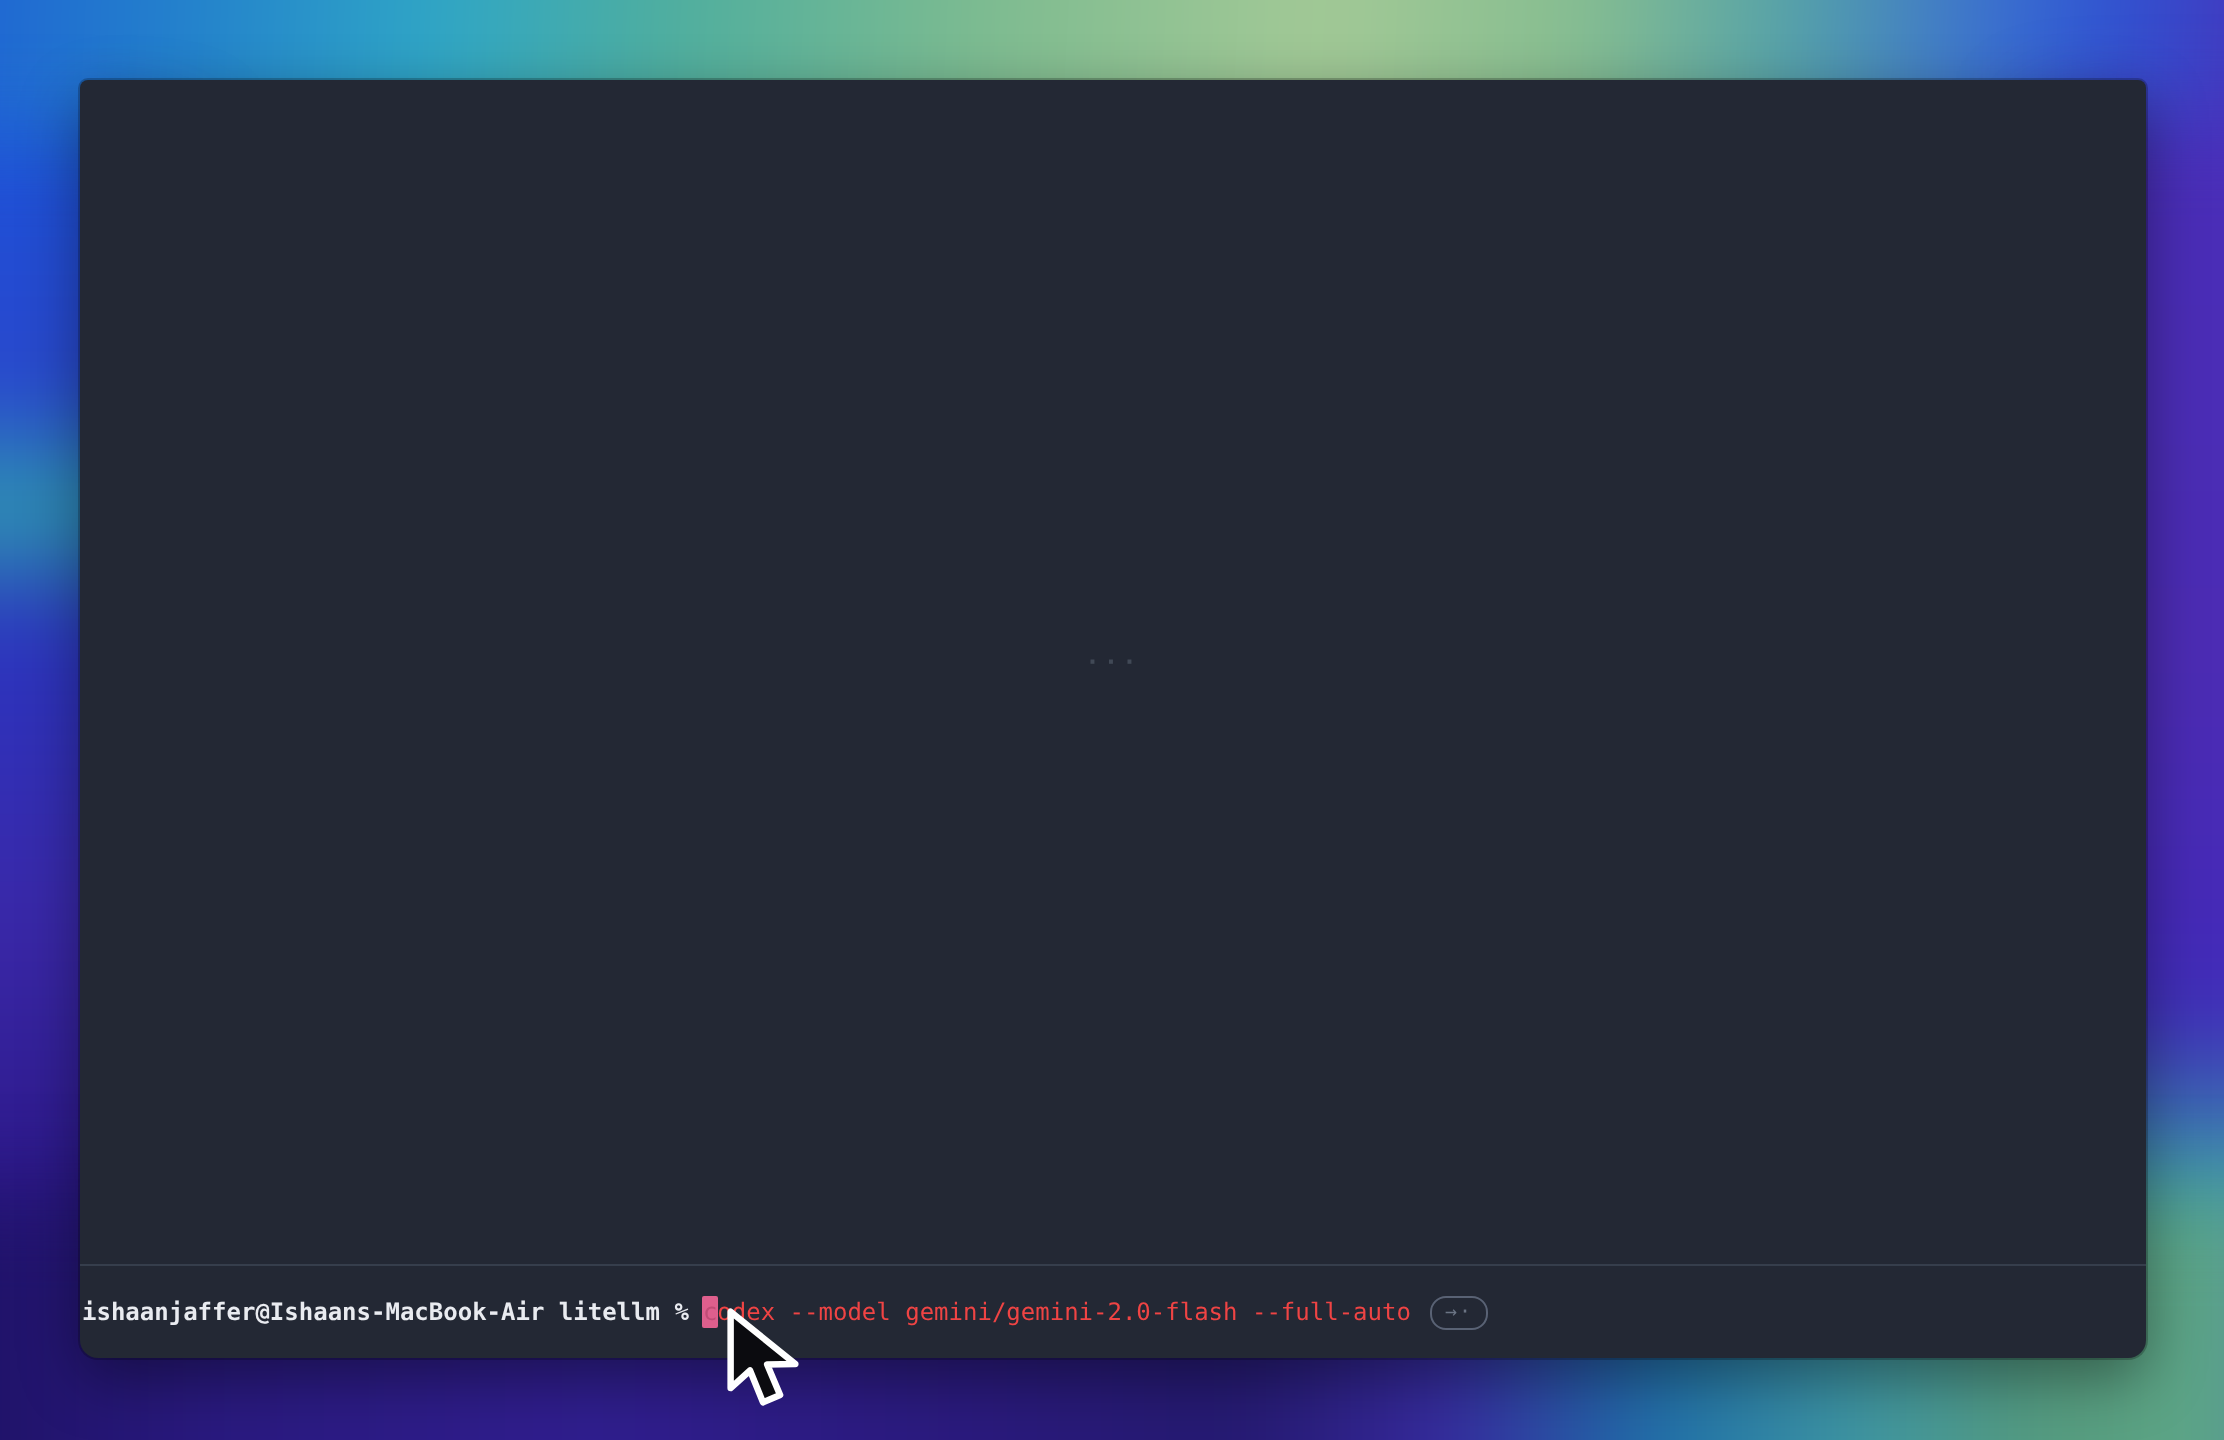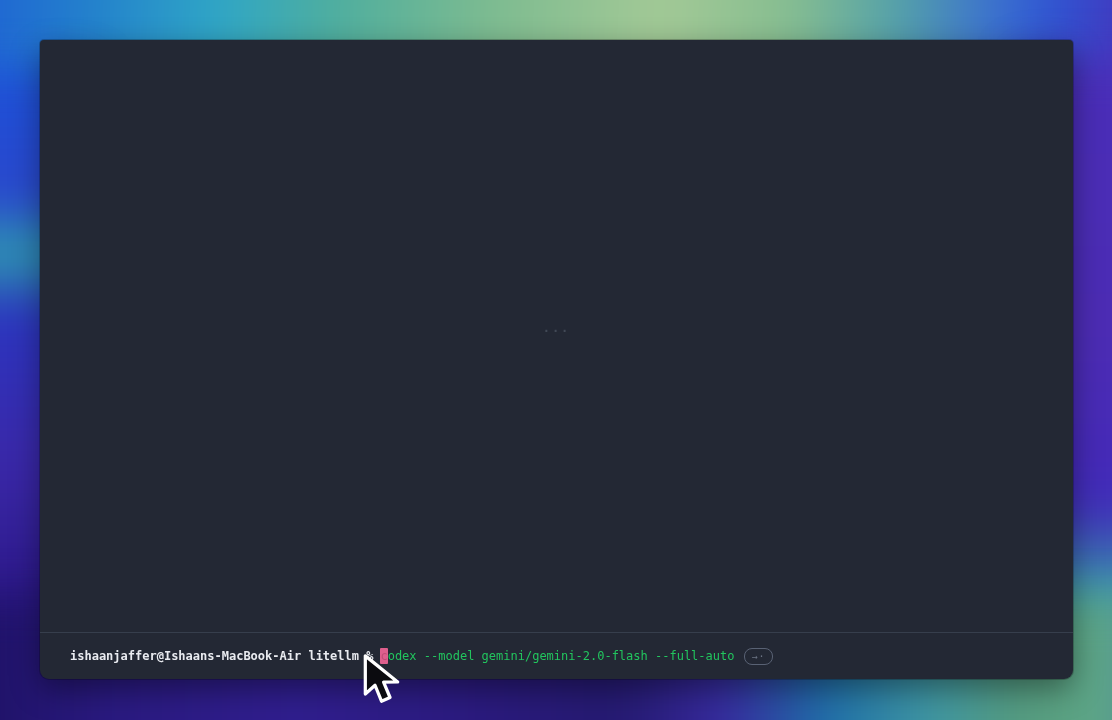--- a/index.html
+++ b/index.html
@@ -71,41 +71,41 @@
     color: #49525f;
     font: 700 12px "DejaVu Sans Mono", monospace;
     letter-spacing: 2px;
     opacity: 0.8;
   }
   .prompt-row {
     height: 46px;
     border-top: 1px solid #363e4c;
     display: flex;
     align-items: center;
-    padding: 0 12px 0 30px;
+    padding: 0 12px 0 1px;
     font-size: 12px;
     white-space: pre;
   }
   .shell-prompt {
     color: #e9ebf0;
     font-weight: 700;
   }
   .cursor-block {
     display: inline-block;
     background: #de5f8d;
     color: #c04c76;
     margin-left: 7px;
     min-width: 7px;
     height: 16px;
     line-height: 16px;
     text-align: center;
     border-radius: 1px;
   }
   .suggestion {
-    color: #22c55e;
+    color: #ef4444;
   }
   .hint-box {
     margin-left: 10px;
     border: 1px solid #596274;
     border-radius: 8px;
     padding: 0 6px;
     height: 15px;
     display: inline-flex;
     align-items: center;
     font-size: 10px;

